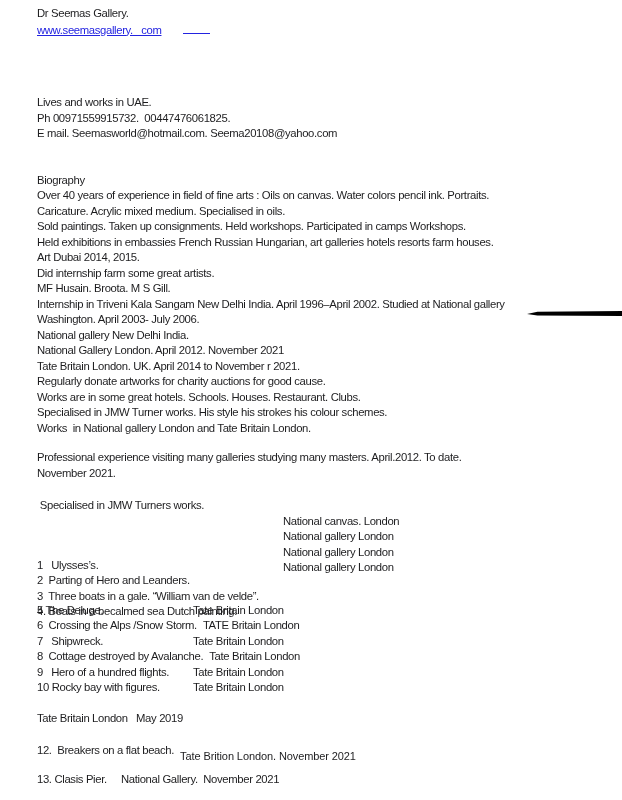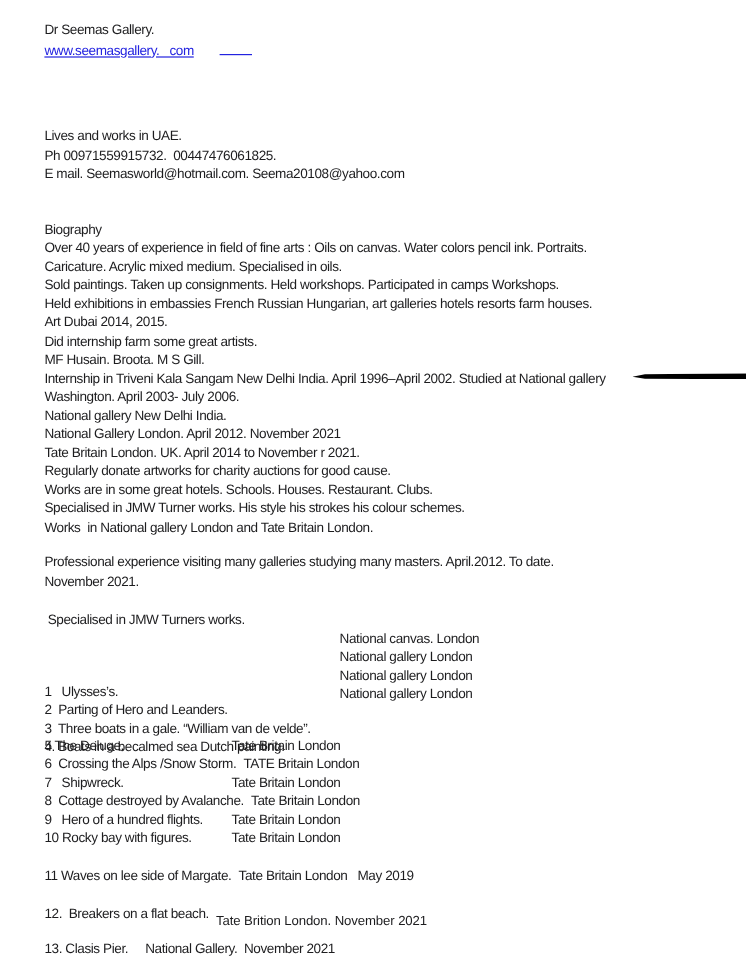--- a/index.html
+++ b/index.html
@@ -4,21 +4,21 @@
 <style>
   html, body { margin: 0; padding: 0; background: #ffffff; }
   body {
     width: 622px; height: 800px; overflow: hidden;
     font-family: "Liberation Sans", sans-serif;
   }
   .page {
     position: relative;
     width: 622px; height: 800px;
     box-sizing: border-box;
-    padding: 18px 0 0 37px;
+    padding: 6px 0 0 37px;
     color: #1d1d1f;
     font-size: 11.3px;
     line-height: 15.5px;
     letter-spacing: -0.35px;
   }
   .line { white-space: pre; height: 15.5px; }
   .weblink {
     color: #2323e0;
     text-decoration: underline;
     white-space: pre;
@@ -137,21 +137,20 @@
       <span class="c2">Tate Britain London</span>
     </div>
     <div class="row g2">
       <span class="c1">10 Rocky bay with figures.</span>
       <span class="c2">Tate Britain London</span>
     </div>
   </div>
 
   <div class="block-row11">
     <div class="row r11">
-      <span class="c1">11 Waves on lee side of Margate.</span>
       <span class="c2">Tate Britain London   May 2019</span>
     </div>
   </div>
 
   <div class="block-row12">
     <div class="row r12">
       <span class="c1">12.  Breakers on a flat beach.</span>
       <span class="c2 alt-font">Tate Brition London. November 2021</span>
     </div>
   </div>

